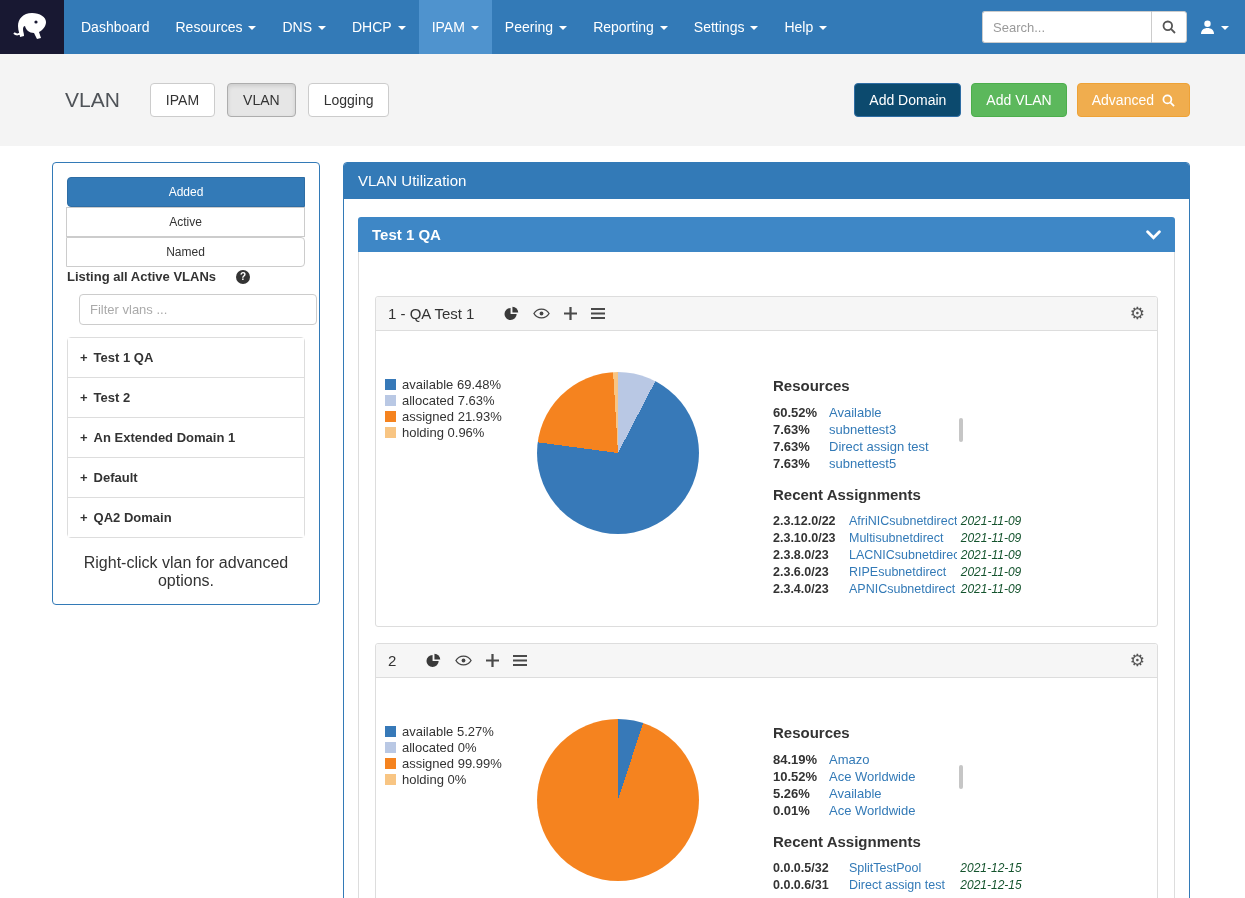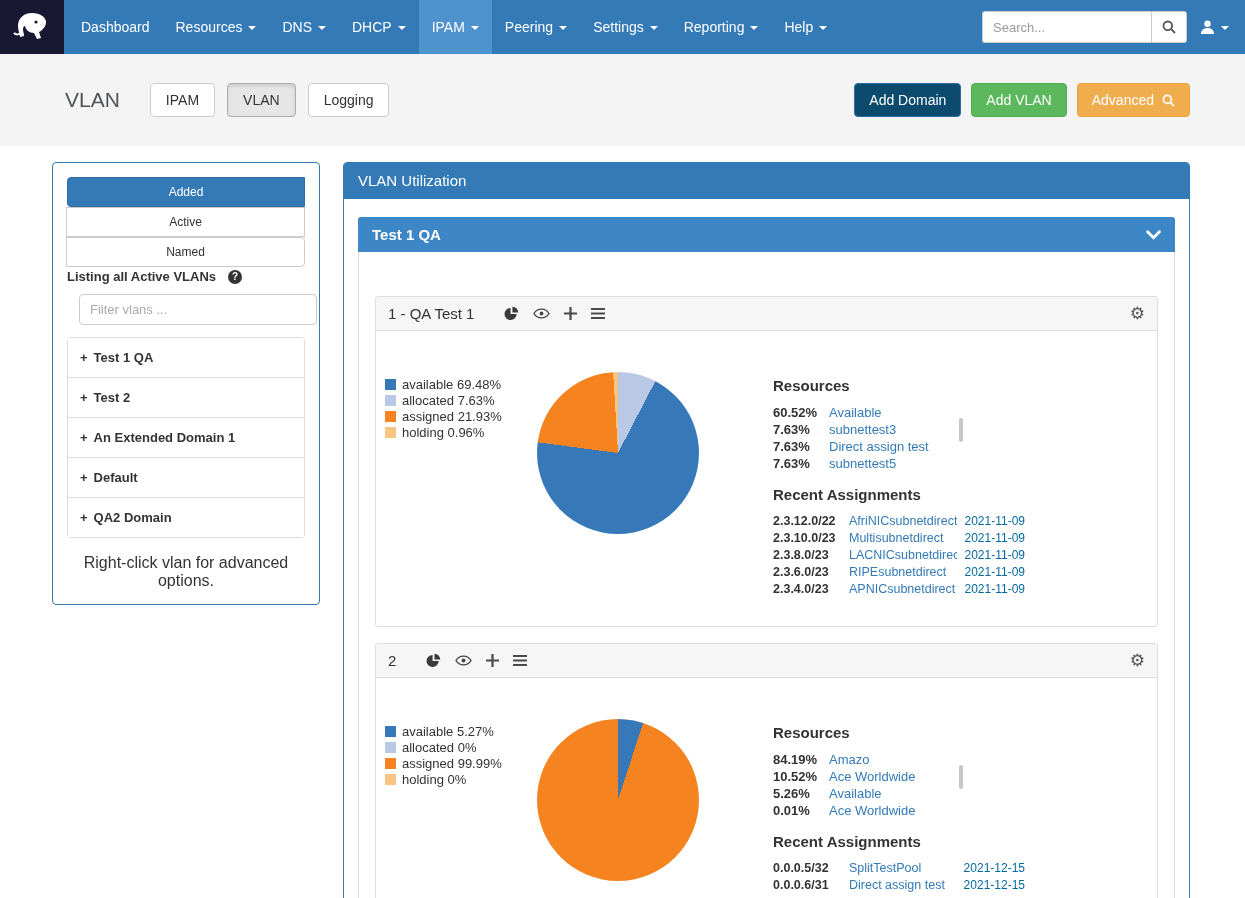--- a/index.html
+++ b/index.html
@@ -38,21 +38,21 @@
   .panel{border:1px solid #337ab7;border-radius:4px;background:#fff;}
   .panel-heading{background:#337ab7;color:#fff;height:36px;line-height:36px;padding:0 14px;font-size:15px;border-radius:3px 3px 0 0;}
   
   .vlans-panel{width:266px;flex:none;}
   .vlans-body{padding:14px;}
   .tab-group{display:flex;flex-direction:column;}
   .vtab{flex:1;text-align:center;padding:7px 0;font-size:12px;border:1px solid #ccc;background:#fff;color:#333;cursor:pointer;margin-left:-1px;font-family:"Liberation Sans",sans-serif;}
   .vtab:first-child{margin-left:0;border-radius:4px 0 0 4px;}
   .vtab:last-child{border-radius:0 4px 4px 0;}
   .vtab.active{background:#337ab7;color:#fff;border-color:#2e6da4;}
-  .listing-label{font-size:13px;font-weight:bold;margin:2px 0 10px;display:flex;align-items:center;gap:12px;}
+  .listing-label{font-size:13px;font-weight:bold;margin:2px 0 10px;display:flex;align-items:center;gap:20px;}
   .help-badge{width:14px;height:14px;border-radius:50%;background:#343434;color:#fff;font-size:10px;font-weight:bold;display:inline-flex;align-items:center;justify-content:center;cursor:pointer;}
   .filter-input{width:100%;box-sizing:border-box;height:31px;border:1px solid #ccc;border-radius:4px;padding:0 10px;font-size:13px;color:#555;margin-bottom:12px;outline:none;font-family:"Liberation Sans",sans-serif;margin-left:12px;}
   .filter-input::placeholder{color:#aaa;}
   .vlan-list{border:1px solid #ddd;border-radius:4px;}
   .vlan-item{padding:12px;font-size:13px;font-weight:bold;color:#333;border-top:1px solid #ddd;display:flex;gap:6px;cursor:pointer;background:#fff;}
   .vlan-item:first-child{border-top:none;}
   .panel-note{text-align:center;font-size:16px;color:#333;margin-top:16px;}
   
   .util-panel{flex:1;}
   .util-body{padding:18px 14px 14px;}
@@ -73,21 +73,21 @@
   .details{margin-left:74px;width:252px;flex:none;padding-top:26px;}
   .details h4{font-size:15px;font-weight:bold;margin:0 0 10px;color:#333;}
   .res-rows{position:relative;margin-bottom:14px;}
   .res-row{display:flex;font-size:13px;line-height:17px;}
   .res-pct{width:56px;font-weight:bold;flex:none;}
   .res-link{color:#337ab7;}
   .res-scroll{position:absolute;right:62px;top:14px;width:4px;height:24px;border-radius:2px;background:#c6c6c6;cursor:pointer;}
   .asg-row{display:flex;font-size:12.5px;line-height:17px;}
   .asg-cidr{width:76px;font-weight:bold;flex:none;}
   .asg-link{flex:1;color:#337ab7;white-space:nowrap;overflow:hidden;}
-  .asg-date{width:68px;text-align:right;font-size:12px;color:#0369a1;flex:none;}
+  .asg-date{width:68px;text-align:center;font-size:12px;color:#14532d;flex:none;font-style:italic;}
 </style>
 </head>
 <body>
 
 <nav class="navbar">
   <div class="logo">
     <svg width="40" height="34" viewBox="0 0 40 34">
       <path fill="#fff" d="M20 3 C11 3 6 9 6 16 c0 5 2 8 2 11 l4 -1 c0 -3 -1 -4 -1 -7 0 -2 1 -3 2 -3 1 4 4 7 9 7 l3 6 4 -1 -2 -6 c4 -2 7 -6 7 -10 C34 7 28 3 20 3 Z"></path>
       <circle cx="24" cy="12" r="1.6" fill="#181832"></circle>
       <path d="M10 22 c-3 3 -6 3 -8 1" stroke="#fff" stroke-width="2" fill="none"></path>
@@ -111,25 +111,25 @@
       </a>
     <a class="nav-item active">
         <span>IPAM</span>
         <span class="caret"></span>
       </a>
     <a class="nav-item">
         <span>Peering</span>
         <span class="caret"></span>
       </a>
     <a class="nav-item">
+        <span>Reporting</span>
+        <span class="caret"></span>
+      </a>
+    <a class="nav-item">
         <span>Settings</span>
-        <span class="caret"></span>
-      </a>
-    <a class="nav-item">
-        <span>Reporting</span>
         <span class="caret"></span>
       </a>
     <a class="nav-item">
         <span>Help</span>
         <span class="caret"></span>
       </a>
   </div>
   <div class="nav-right">
     <div class="search-group">
       <input class="search-input" type="text" placeholder="Search..." style="">

